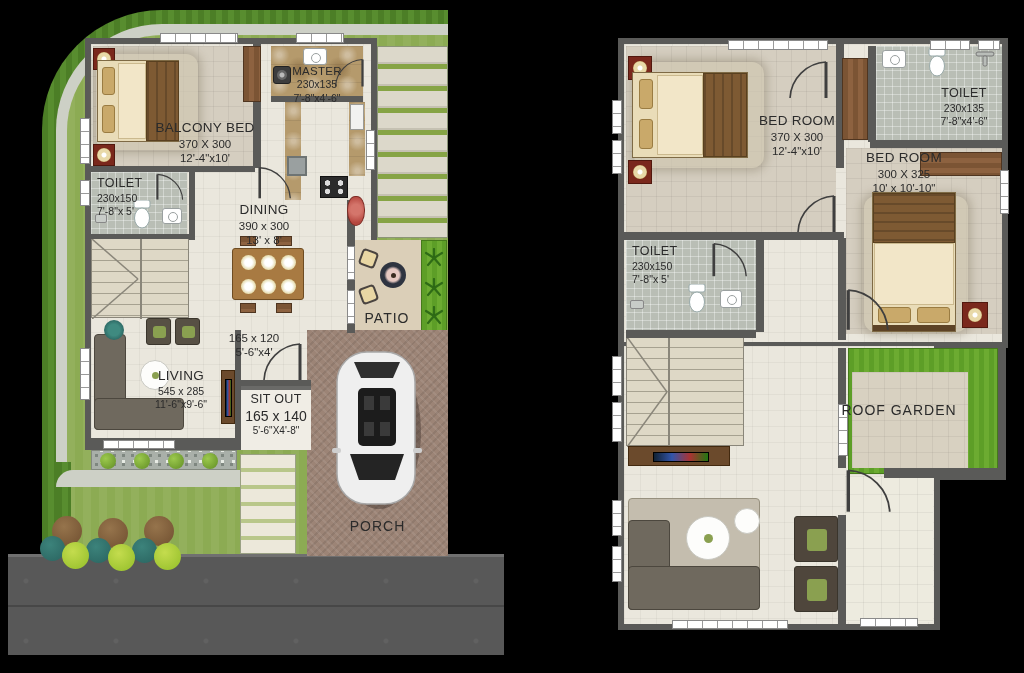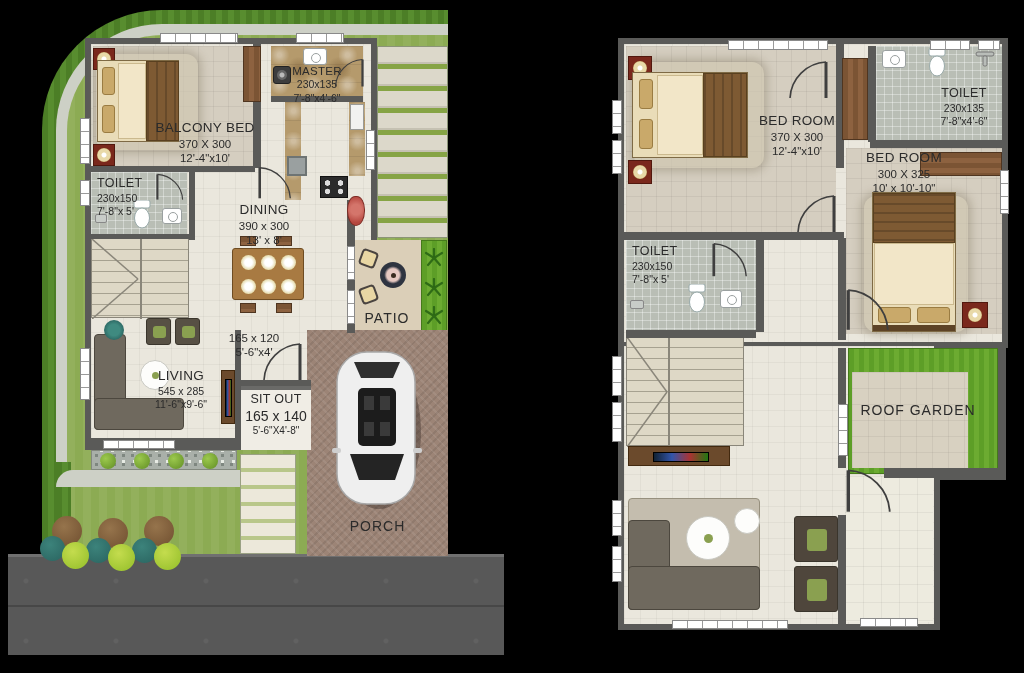--- a/index.html
+++ b/index.html
@@ -527,17 +527,17 @@
     <div class="lbl" style="left:845px;top:150px;width:118px;">
       <span class="rname">BED ROOM</span>
       <span class="rdim">300 X 325</span>
       <span class="rdim">10' x 10'-10"</span>
     </div>
     <div class="lbl left" style="left:632px;top:244px;width:80px;">
       <span class="rname" style="font-size:12.5px;">TOILET</span>
       <span class="rdim" style="font-size:10.5px;">230x150</span>
       <span class="rdim" style="font-size:10.5px;">7'-8"x 5'</span>
     </div>
-    <div class="lbl big" style="left:852px;top:402px;width:132px;z-index:41;">
+    <div class="lbl big" style="left:833px;top:402px;width:132px;z-index:41;">
       <span class="rname">ROOF GARDEN</span>
     </div>
   </div>
 </div>
 
 </body></html>

